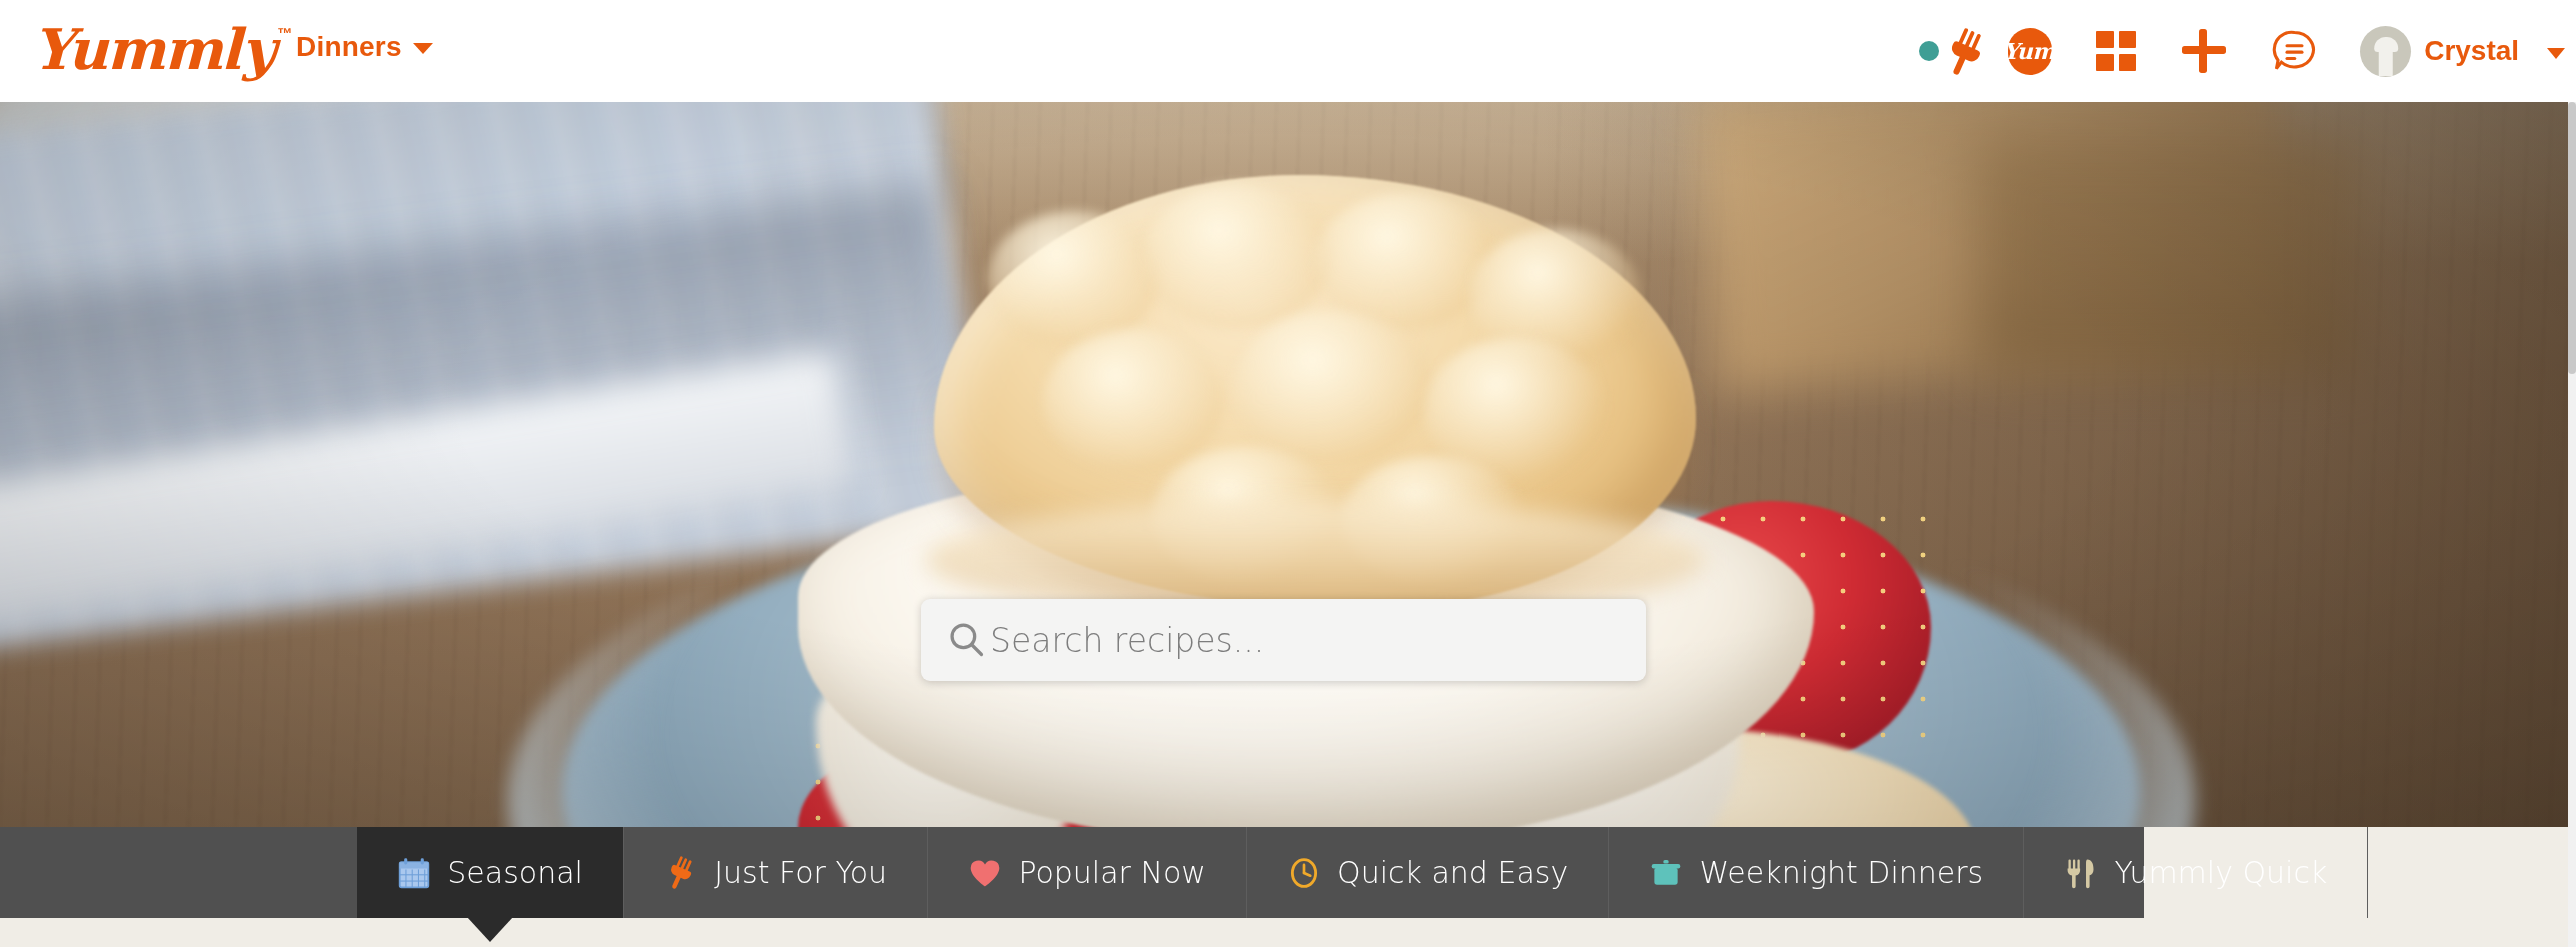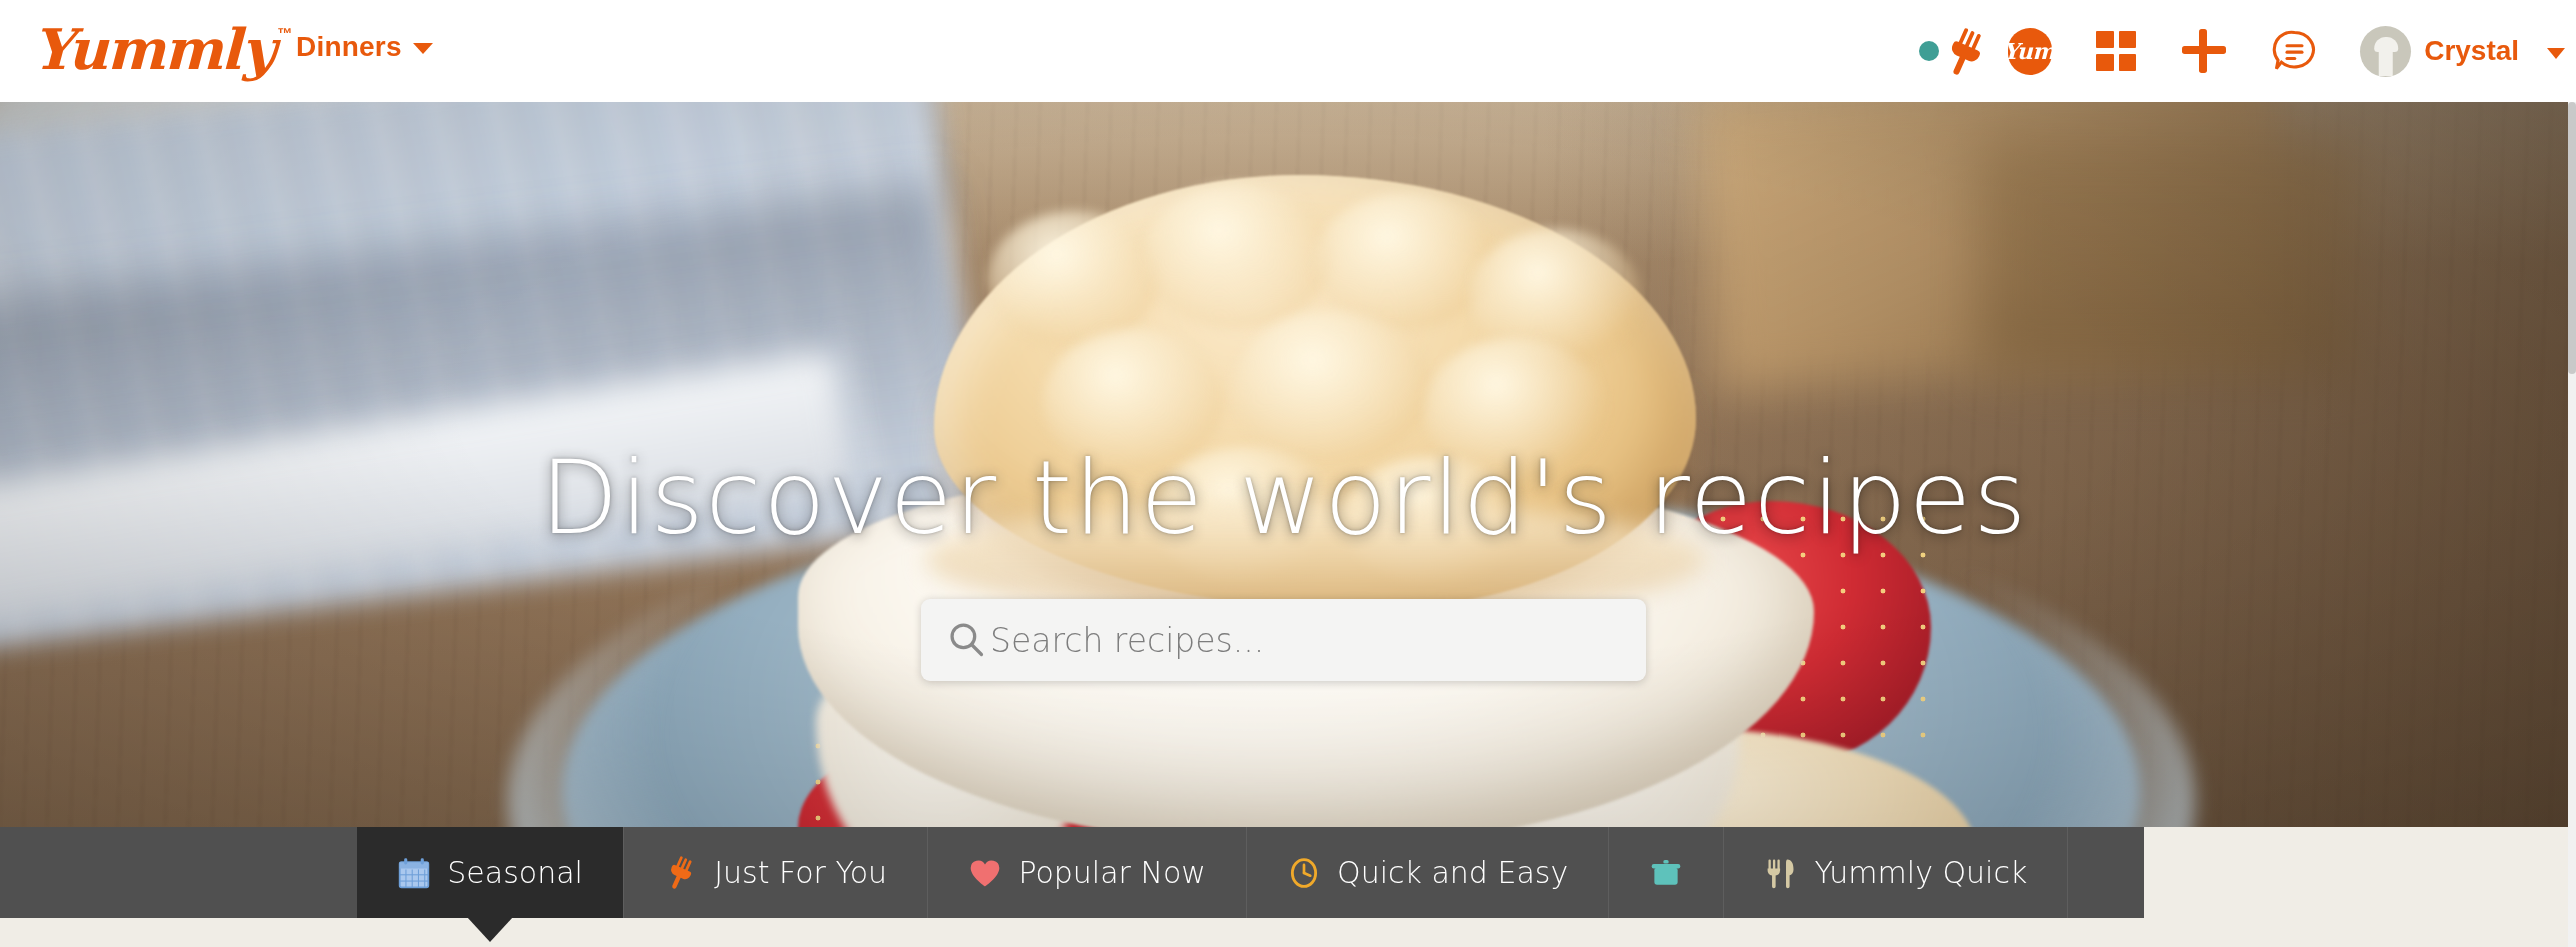--- a/index.html
+++ b/index.html
@@ -656,21 +656,20 @@
         <i style="left:299px; top:136px; width:199px; height:154px;"></i>
         <i style="left:490px; top:163px; width:181px; height:145px;"></i>
         <i style="left:218px; top:272px; width:190px; height:136px;"></i>
         <i style="left:408px; top:281px; width:181px; height:127px;"></i>
       </div>
       <div class="biscuit-edge"></div>
 
       <div class="hero-vignette"></div>
     </div>
 
-    <div class="hero-title">Discover the world's recipes</div>
 
     <div class="search-box">
       <svg class="search-icon" viewBox="0 0 42 42">
         <circle cx="17" cy="17" r="12.5" fill="none" stroke="#8a8a8a" stroke-width="3.6"></circle>
         <line x1="26" y1="26" x2="37" y2="37" stroke="#8a8a8a" stroke-width="3.6" stroke-linecap="round"></line>
       </svg>
       <input class="search-input" type="text" placeholder="Search recipes..." style="">
     </div>
 
   </div>
@@ -724,20 +723,21 @@
       </svg>
       <span class="tab-label">Quick and Easy</span>
     </div>
 
     <div class="tab">
       <svg class="tab-icon" viewBox="0 0 38 38">
         <rect x="6" y="13" width="26" height="19" rx="3" fill="#5ec2bb"></rect>
         <rect x="3" y="9" width="32" height="5" rx="2.4" fill="#5ec2bb"></rect>
         <rect x="16" y="4.5" width="6" height="4" rx="1.8" fill="#5ec2bb"></rect>
       </svg>
+      <span class="tab-label">Weeknight Dinners</span>
     </div>
 
     <div class="tab">
       <svg class="tab-icon" viewBox="0 0 38 38">
         <g fill="#d5c9a4">
           <rect x="5" y="4" width="2.6" height="12" rx="1.2"></rect>
           <rect x="10" y="4" width="2.6" height="12" rx="1.2"></rect>
           <rect x="15" y="4" width="2.6" height="12" rx="1.2"></rect>
           <path d="M4 14 h14 v2 a6 6 0 0 1 -5 5.9 v12.1 a2 2 0 0 1 -4 0 v-12.1 a6 6 0 0 1 -5 -5.9 z"></path>
           <path d="M26 4 c5 0 7 5 7 11 c0 4 -2 6 -4.4 6.6 v12.4 a2 2 0 0 1 -4 0 v-26 c0 -2.6 .6 -4 1.4 -4 z"></path>

